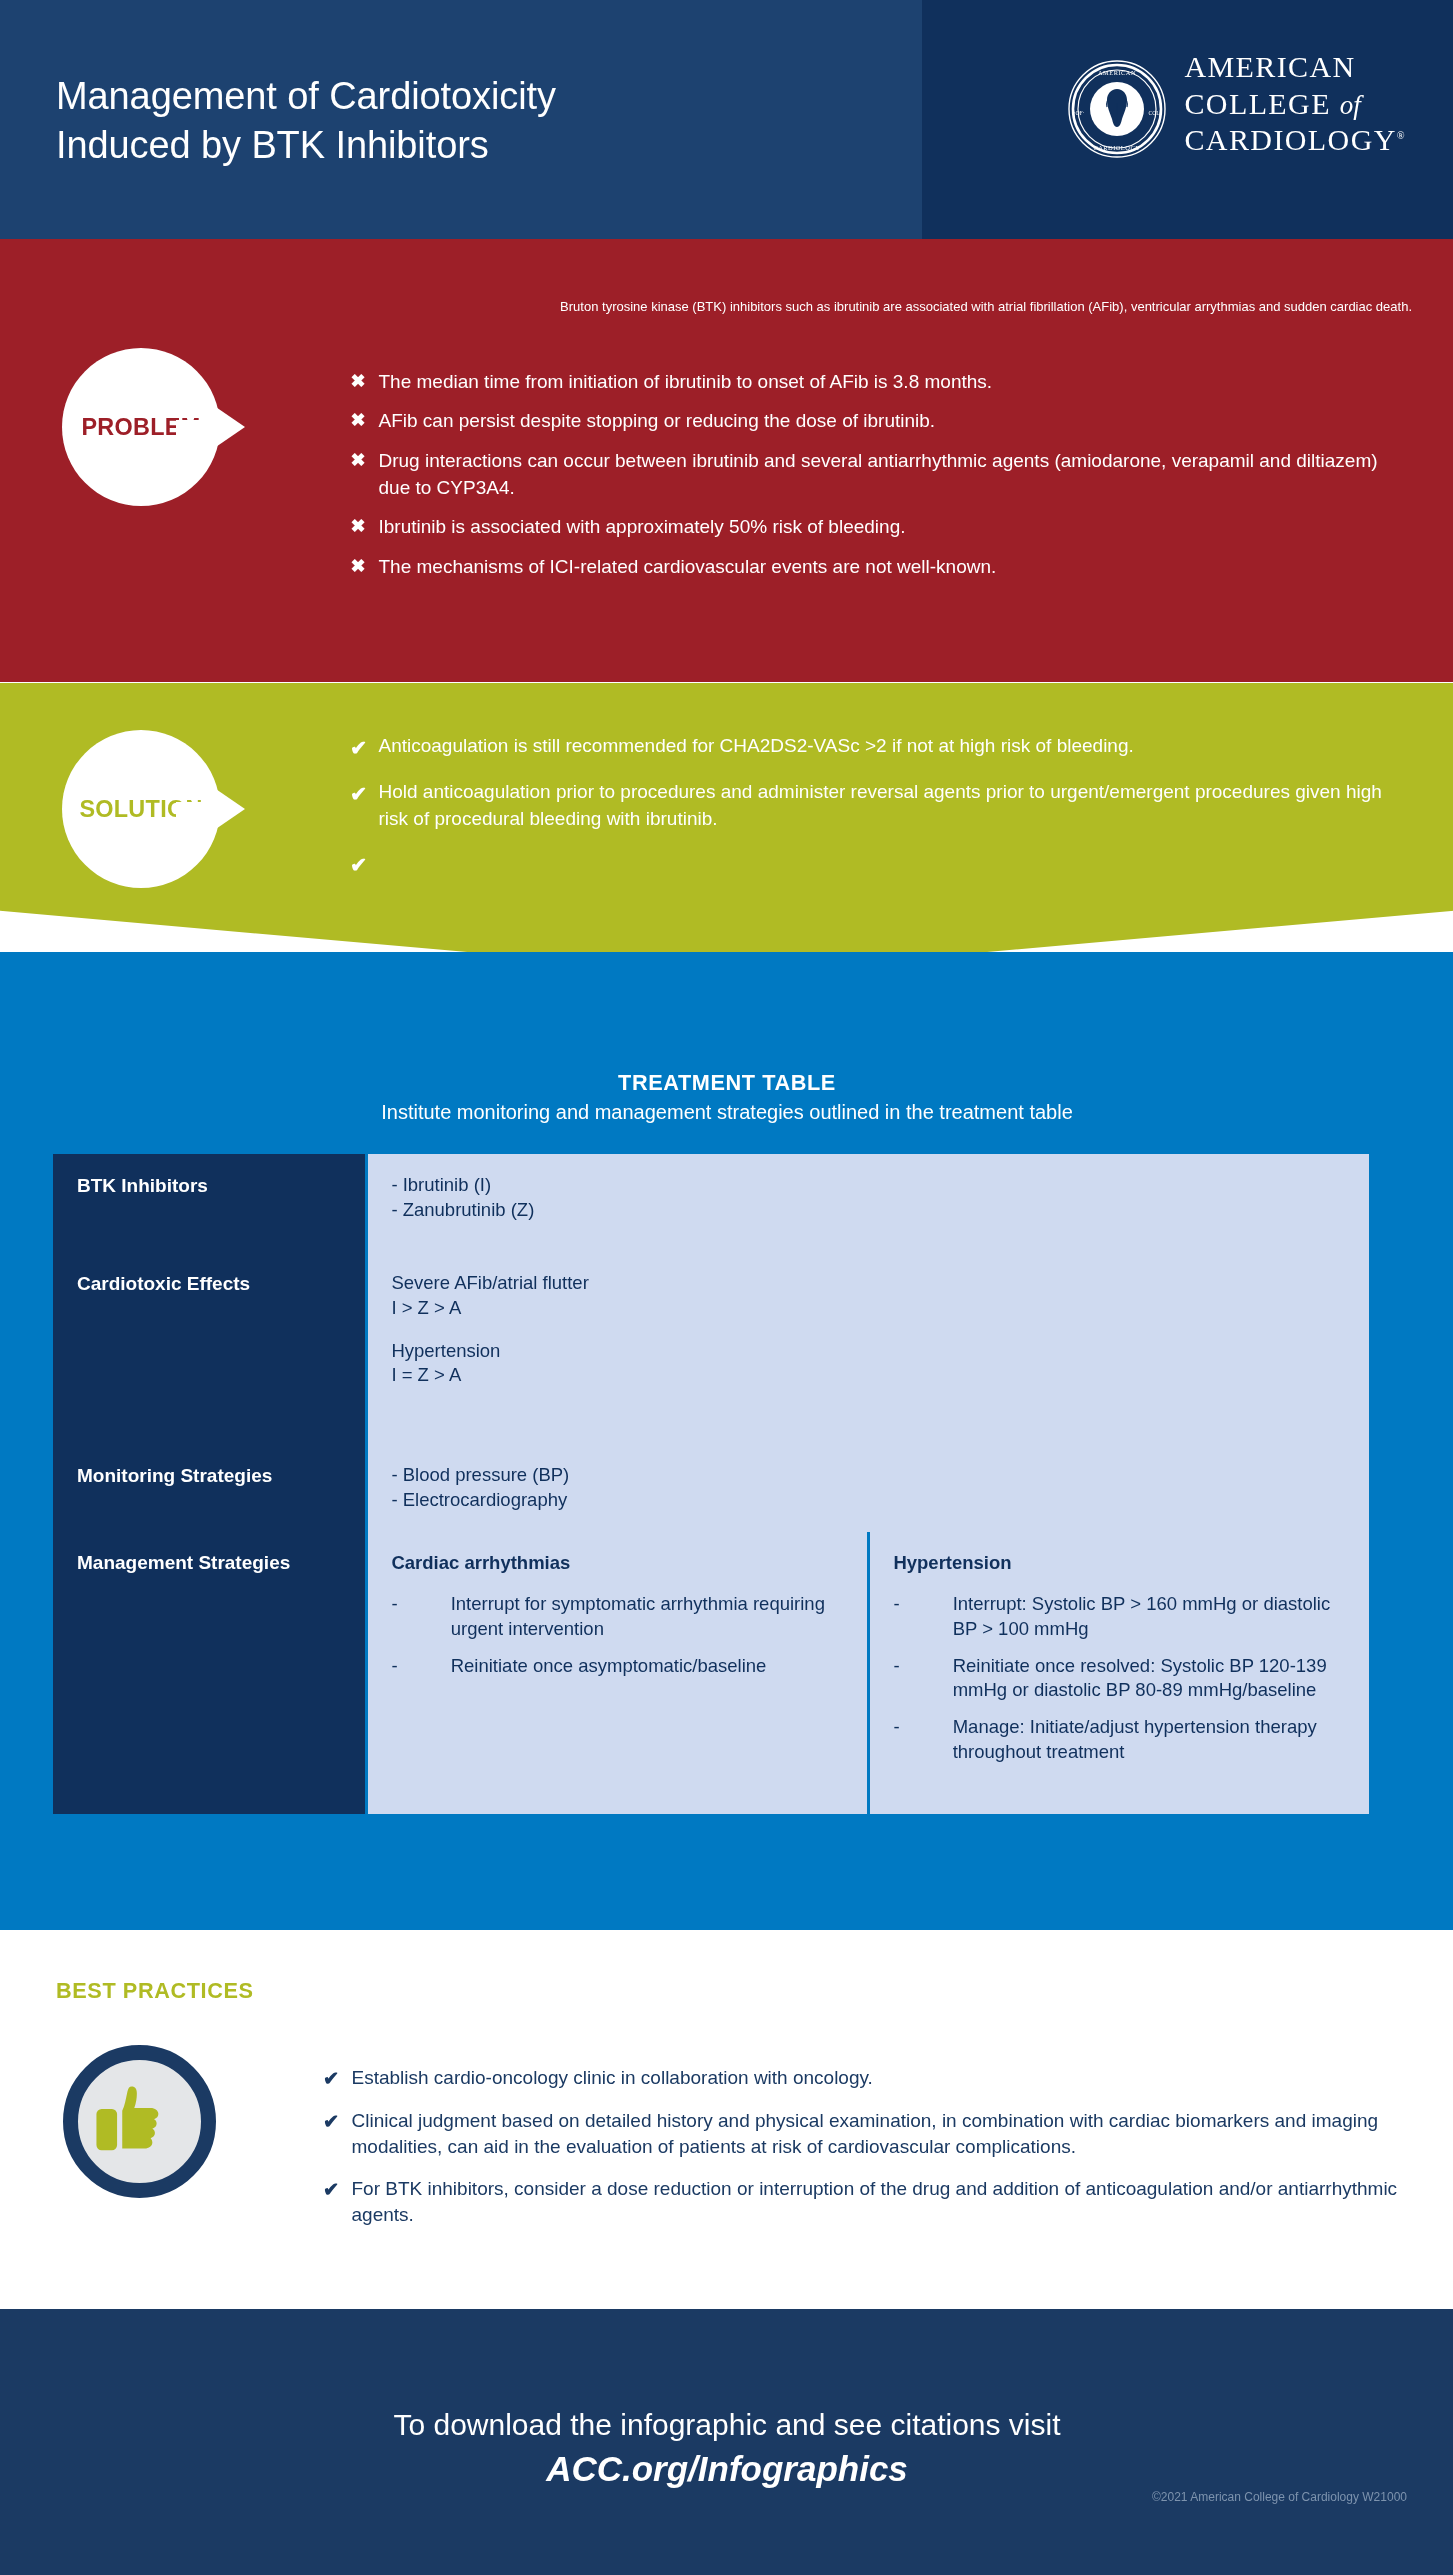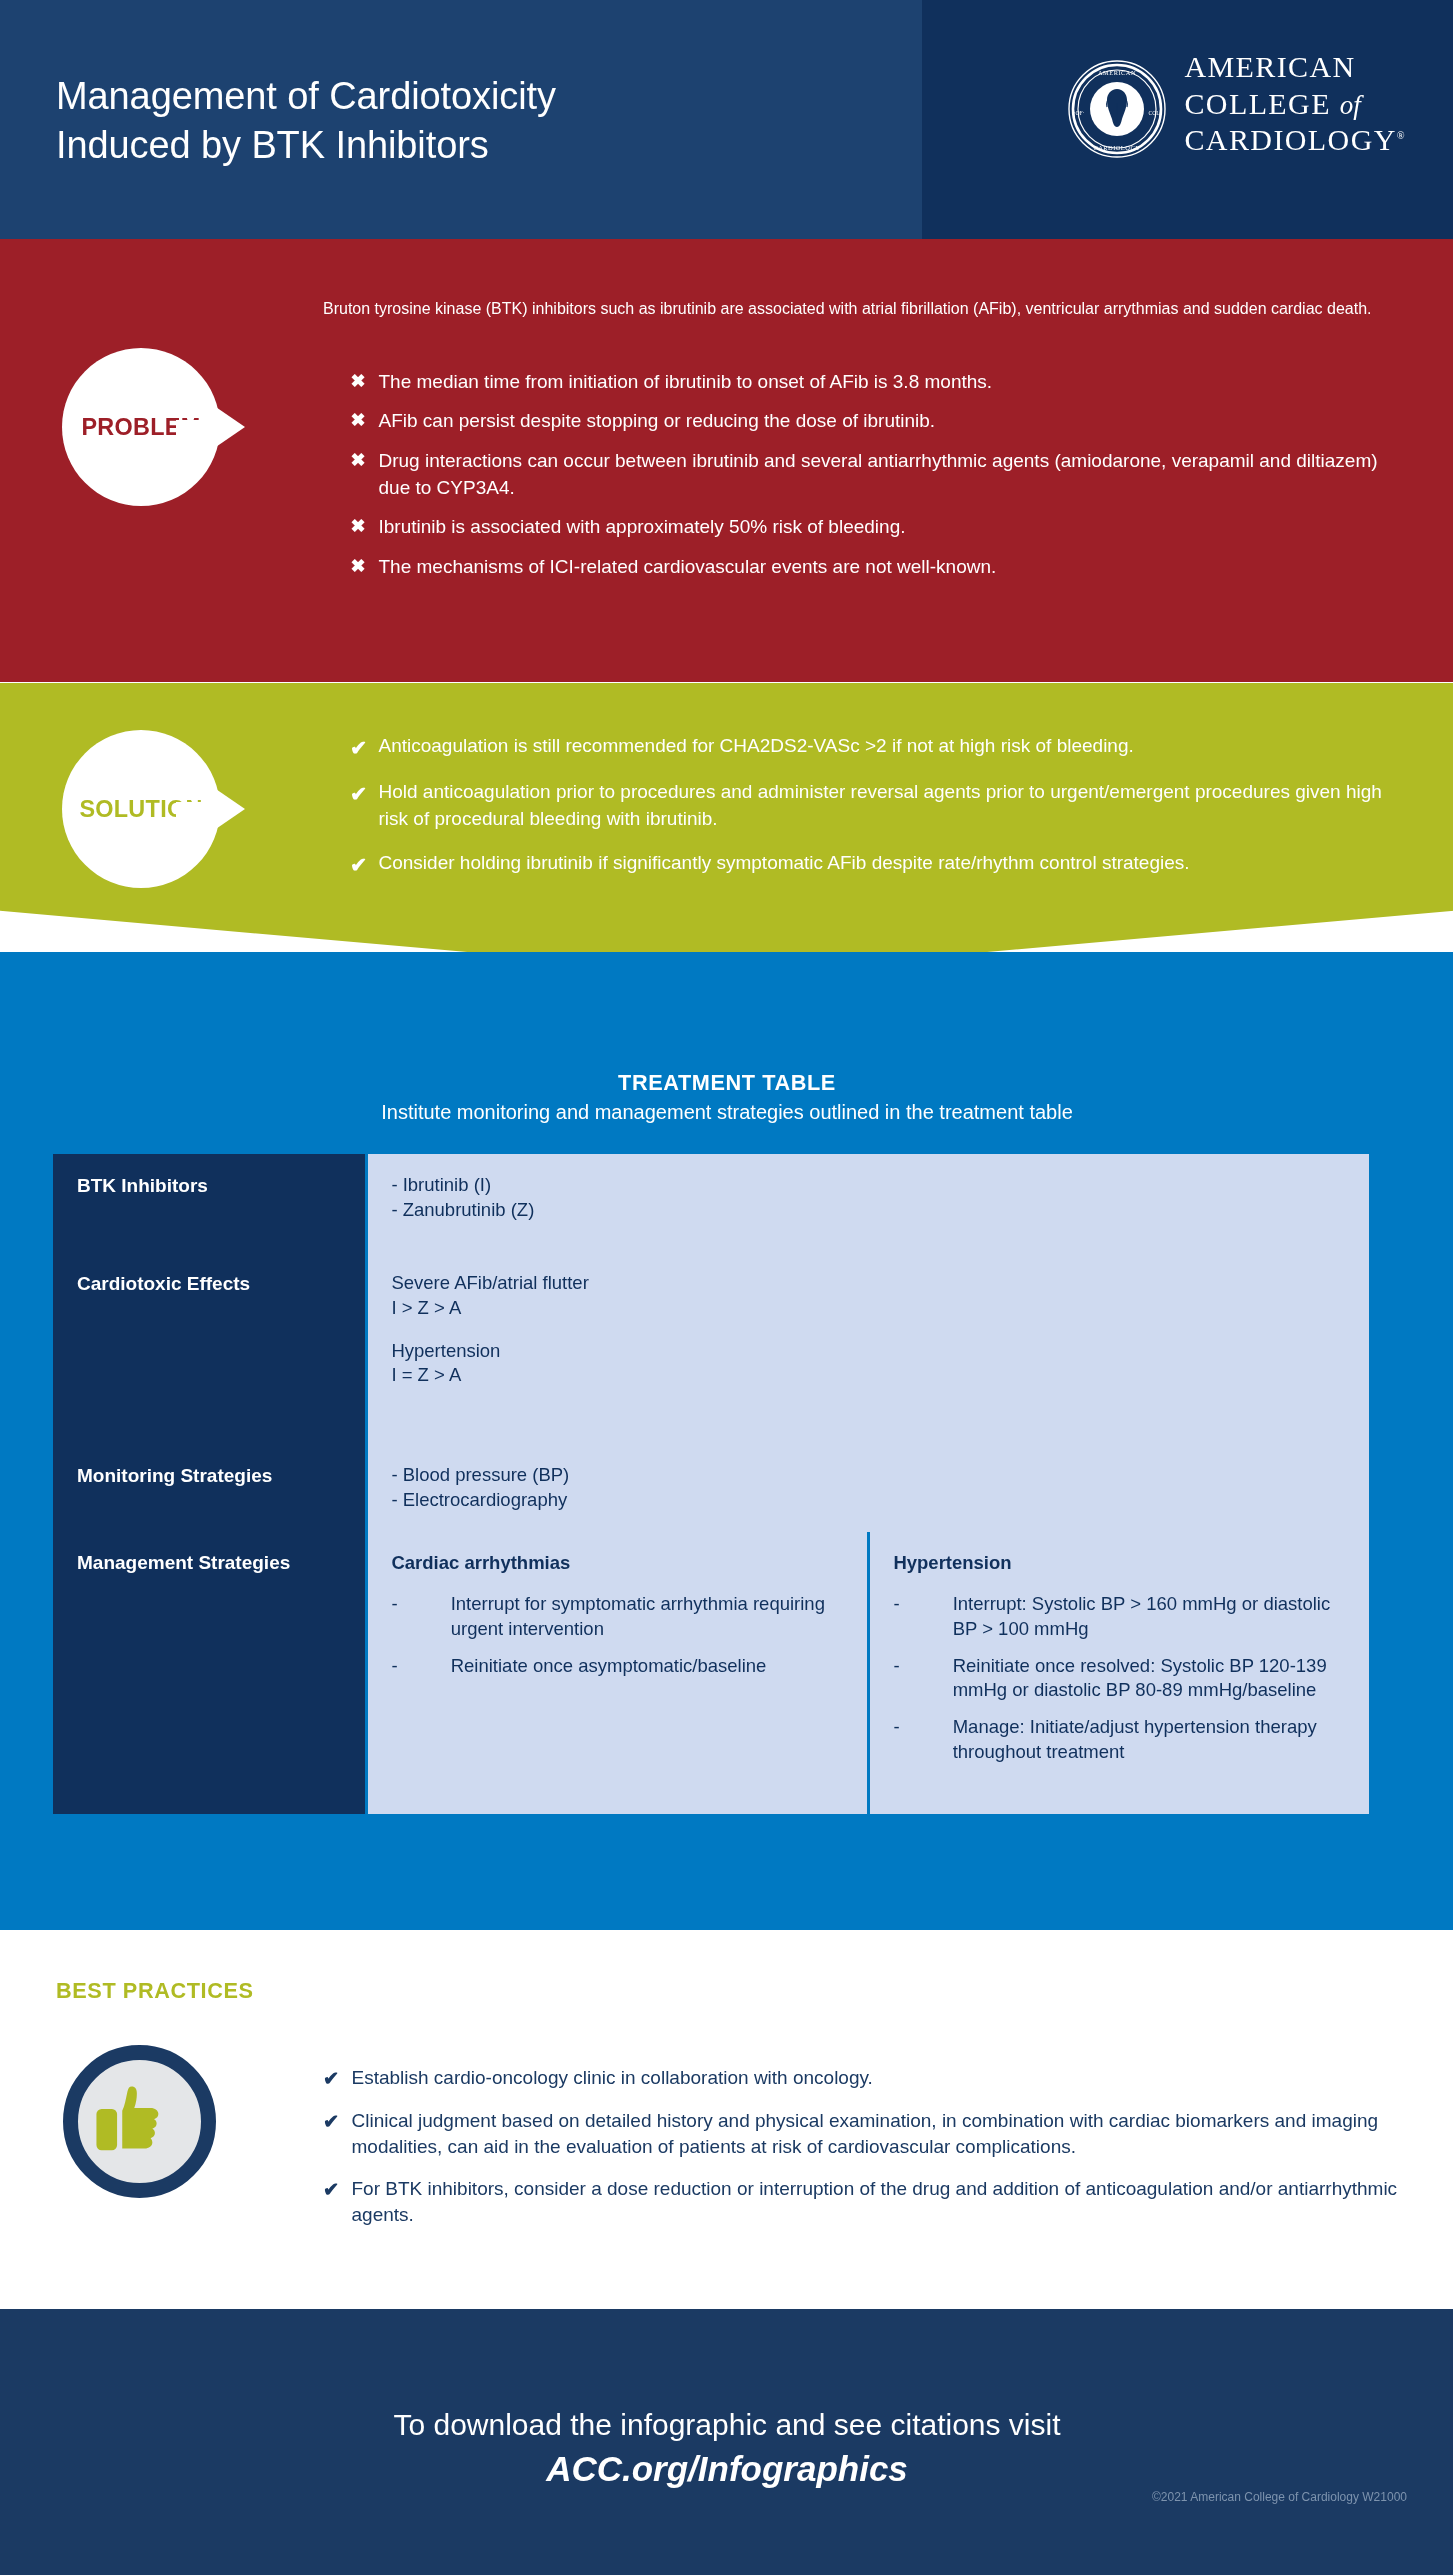--- a/index.html
+++ b/index.html
@@ -91,21 +91,21 @@
 
   .badge-solution { left:62px; top:730px; }
   .badge-solution .circ { background:#ffffff; }
   .badge-solution .circ span { color:#b0bb24; }
   .badge-solution .arrow .shaft { background:#ffffff; }
   .badge-solution .arrow .head { border-left:35px solid #ffffff; }
 
   
   .intro {
     position:absolute; left:323px; top:298px; width:1089px;
-    color:#ffffff; font-size:16px; line-height:1.38;
+    color:#ffffff; font-size:13px; line-height:1.38;text-align:right;
   }
   .bullets { position:absolute; }
   .bullet { display:flex; gap:12.5px; margin-bottom:12.5px; }
   .bullet .mk {
     flex:0 0 auto; width:16px; font-size:18px; line-height:1.42;
     font-weight:700; text-align:center;
   }
   .bullet .tx { font-size:19px; line-height:1.42; }
 
   .problem-bullets { left:350px; top:369px; width:1060px; color:#ffffff; }
@@ -281,21 +281,20 @@
   <div class="bullet">
     <span class="mk">✔</span>
     <span class="tx">Anticoagulation is still recommended for CHA2DS2-VASc &gt;2 if not at high risk of bleeding.</span>
   </div>
   <div class="bullet">
     <span class="mk">✔</span>
     <span class="tx">Hold anticoagulation prior to procedures and administer reversal agents prior to urgent/emergent procedures given high risk of procedural bleeding with ibrutinib.</span>
   </div>
   <div class="bullet">
     <span class="mk">✔</span>
-    <span class="tx">Consider holding ibrutinib if significantly symptomatic AFib despite rate/rhythm control strategies.</span>
   </div>
 </div>
 
 <div class="bluebg"></div>
 
 <div class="tt-title">TREATMENT TABLE</div>
 <div class="tt-sub">Institute monitoring and management strategies outlined in the treatment table</div>
 
 <div class="ttable">
 

